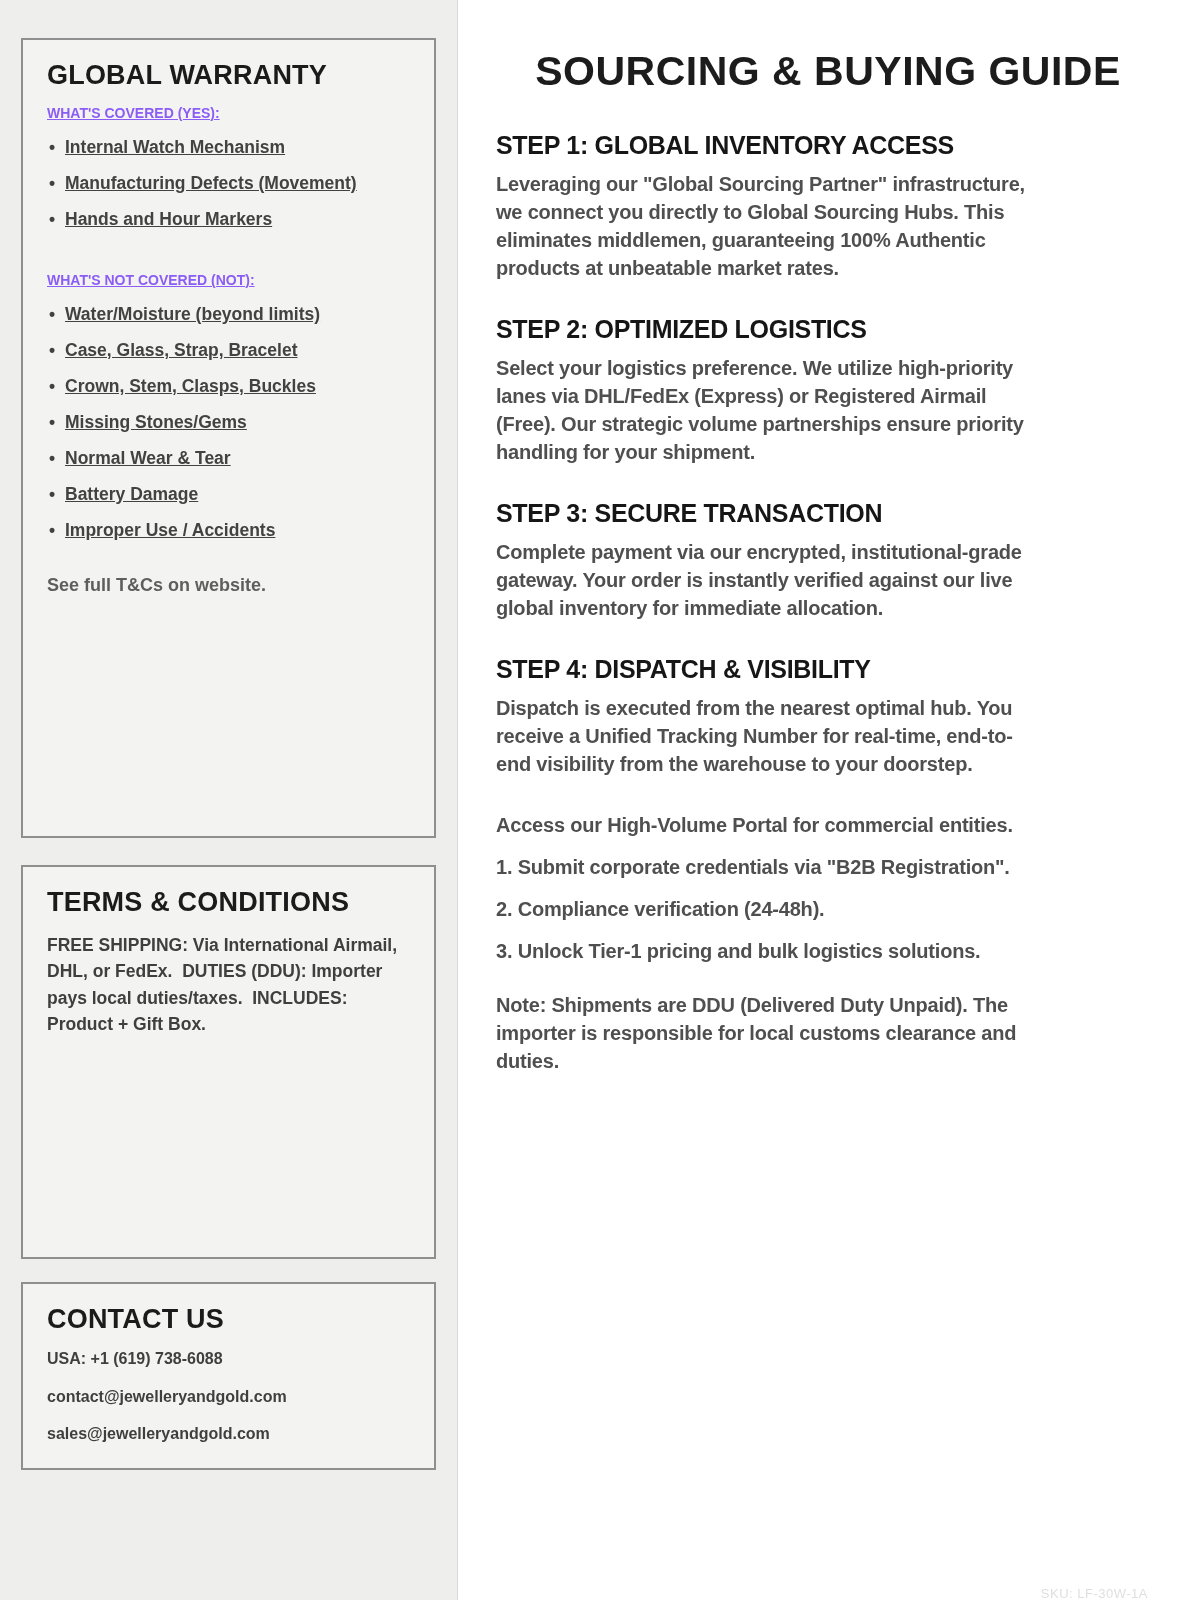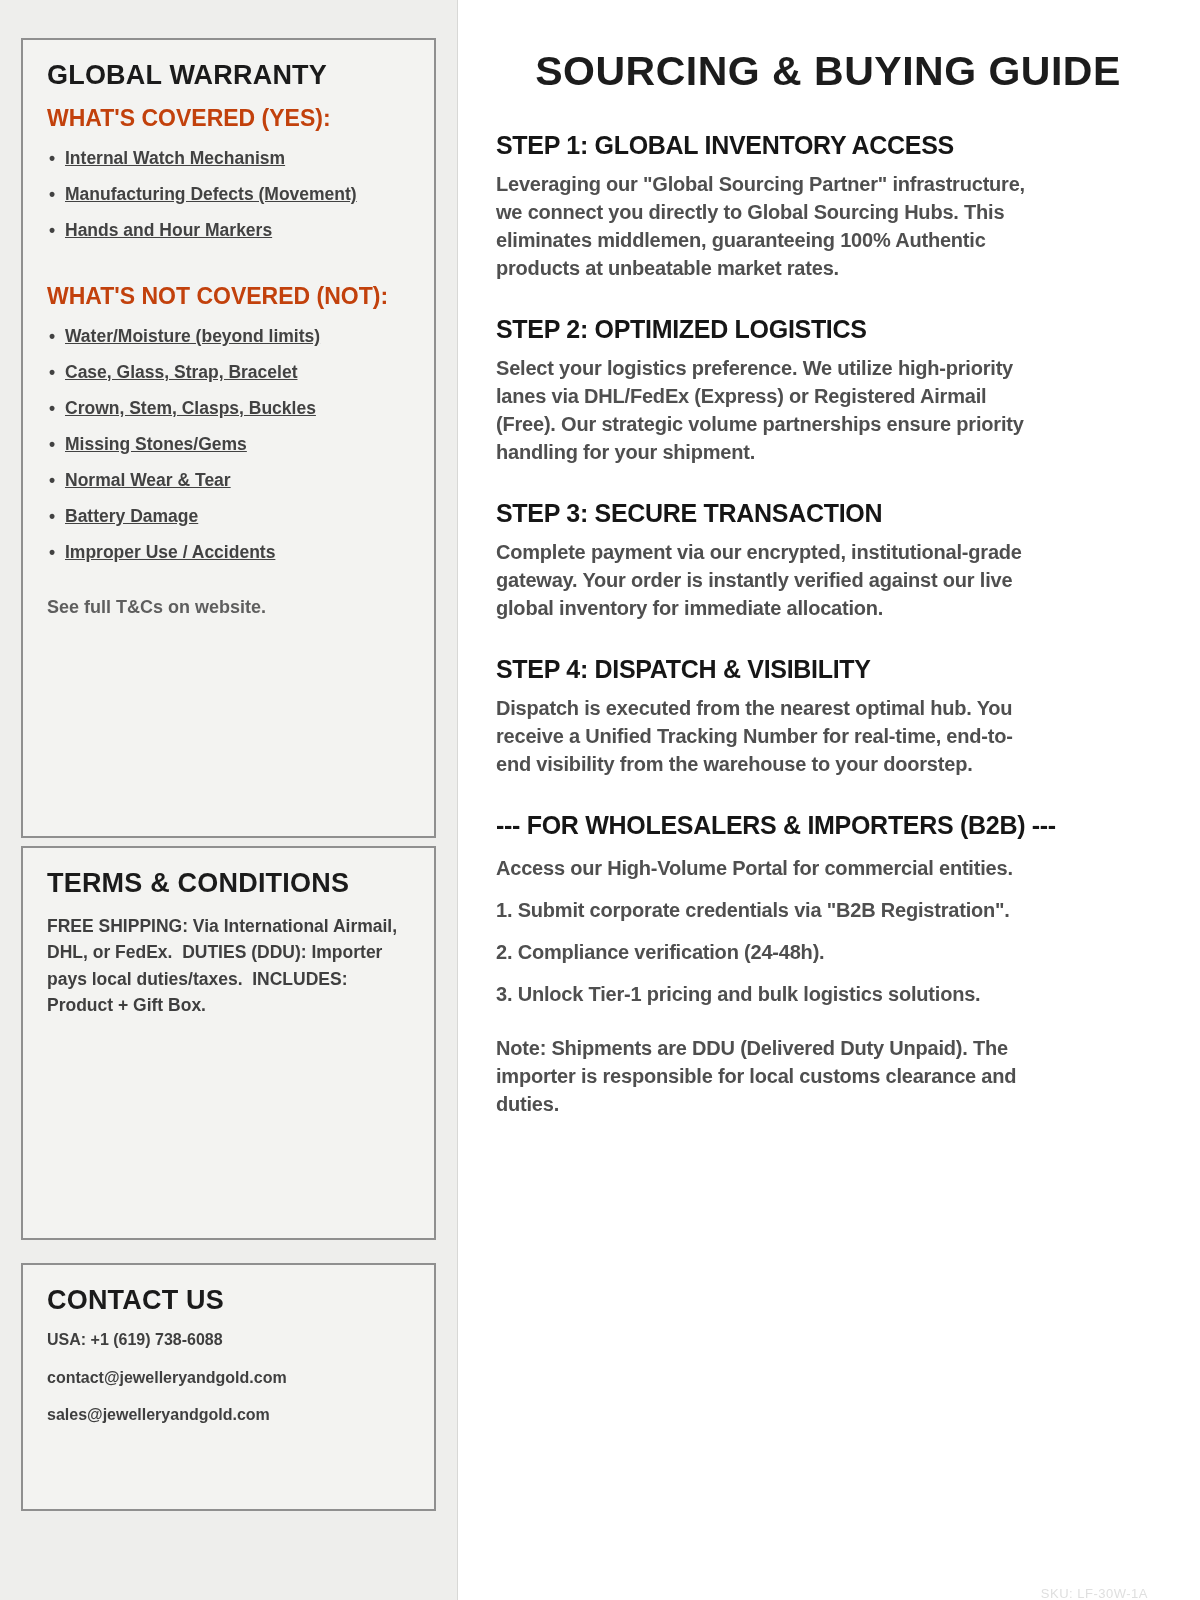--- a/index.html
+++ b/index.html
@@ -22,36 +22,37 @@
     background: #eeeeec;
     border-right: 1px solid #d8d8d6;
     padding: 38px 21px 0 21px;
   }
   .box {
     background: #f3f3f1;
     border: 2px solid #8f8f8f;
     padding: 20px 24px;
     overflow: hidden;
   }
-  .box-warranty { height: 800px; margin-bottom: 8px; }
+  .box-warranty { height: 800px; margin-bottom: 27px; }
   .box-terms    { height: 394px; margin-bottom: 23px; }
-  .box-contact  { height: 248px; }
+  .box-contact  { height: 188px; }
 
   .box h2 {
     font-size: 27px;
     font-weight: bold;
     color: #1b1b1b;
     letter-spacing: 0.2px;
     margin-bottom: 14px;
   }
   .subhead {
-    font-size: 23px;
-    font-weight: bold;
-    color: #c2410c;
+    font-size: 14px;
+    font-weight: bold;
+    color: #8b5cf6;
     margin-bottom: 16px;
+    text-decoration: underline;
   }
   .subhead.gap { margin-top: 42px; }
 
   .bullets { list-style: none; }
   .bullets li {
     font-size: 17.5px;
     font-weight: bold;
     color: #424242;
     margin-bottom: 15px;
     padding-left: 18px;
@@ -192,21 +193,20 @@
       <h2>STEP 3: SECURE TRANSACTION</h2>
       <p>Complete payment via our encrypted, institutional-grade gateway. Your order is instantly verified against our live global inventory for immediate allocation.</p>
     </section>
 
     <section class="step">
       <h2>STEP 4: DISPATCH &amp; VISIBILITY</h2>
       <p>Dispatch is executed from the nearest optimal hub. You receive a Unified Tracking Number for real-time, end-to-end visibility from the warehouse to your doorstep.</p>
     </section>
 
     <section class="b2b">
-      <h2>--- FOR WHOLESALERS &amp; IMPORTERS (B2B) ---</h2>
       <p>Access our High-Volume Portal for commercial entities.</p>
       <p>1. Submit corporate credentials via "B2B Registration".</p>
       <p>2. Compliance verification (24-48h).</p>
       <p>3. Unlock Tier-1 pricing and bulk logistics solutions.</p>
       <p class="note">Note: Shipments are DDU (Delivered Duty Unpaid). The importer is responsible for local customs clearance and duties.</p>
     </section>
 
     <div class="sku">SKU: LF-30W-1A</div>
 
   </main>

